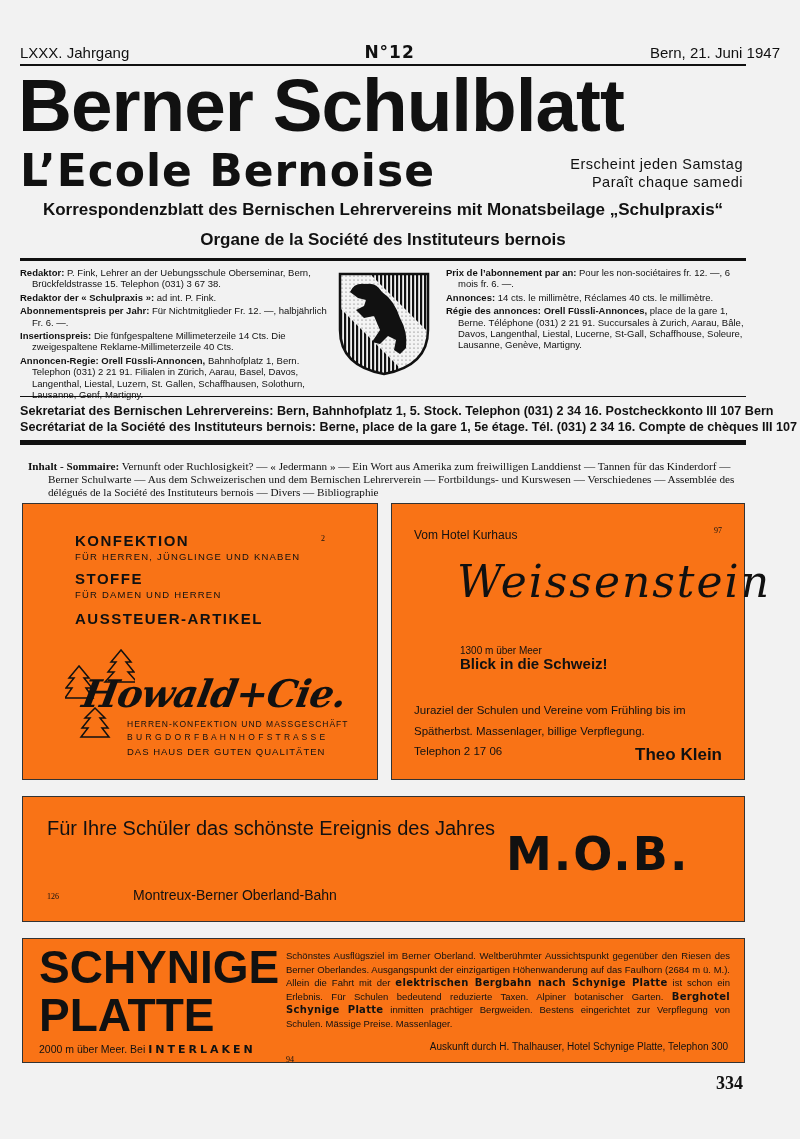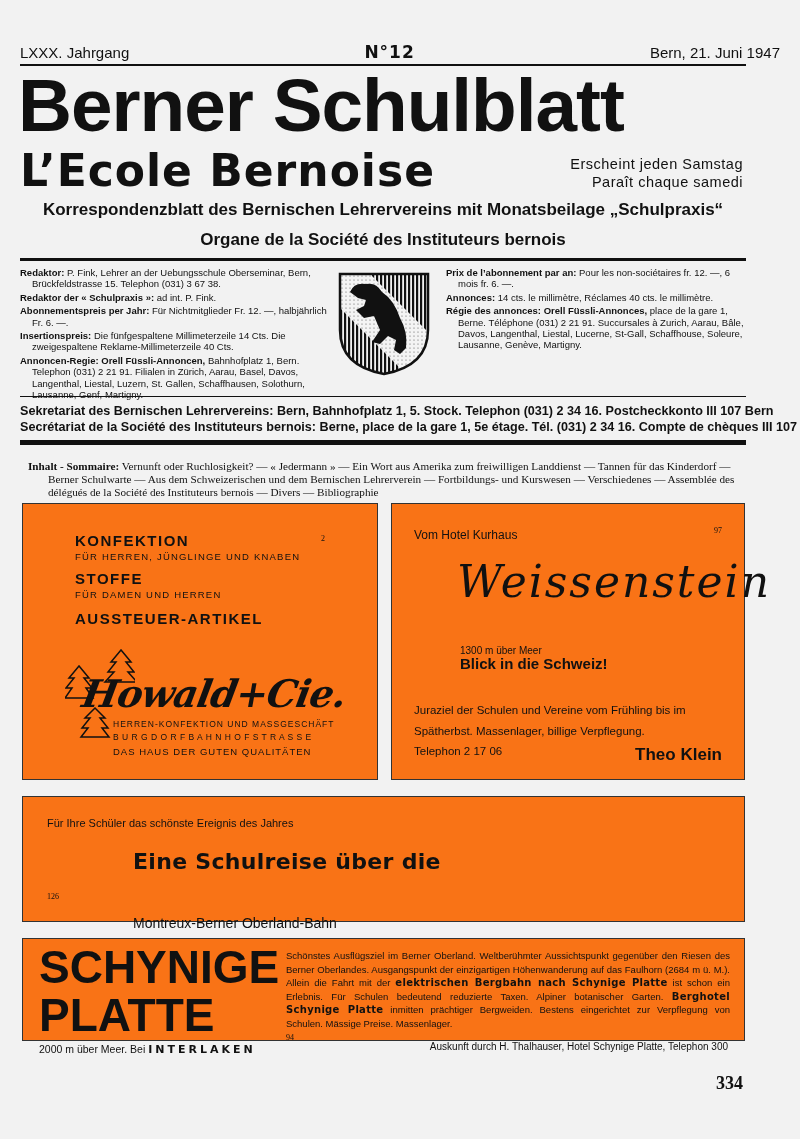--- a/index.html
+++ b/index.html
@@ -22,33 +22,33 @@
   .crest { top:270px; left:336px; width:96px; height:108px; }
   .rule3 { top:396px; left:20px; width:726px; height:1px; background:#111; }
   .sek { top:403px; left:20px; width:726px; font-size:12.6px; font-weight:bold; line-height:16px; white-space:nowrap; }
   .rule4 { top:440px; left:20px; width:726px; height:5px; background:#111; }
   .inhalt { top:452px; left:20px; width:726px; font-family:"Liberation Serif", serif; font-size:11.2px; line-height:13px; }
   .inhalt p { margin:8px; padding-left:20px; text-indent:-20px; }
   .box { border:1.5px solid #333; background:#f97316; box-sizing:border-box; }
   .ad1 { top:503px; left:22px; width:356px; height:277px; }
   .ad2 { top:503px; left:391px; width:354px; height:277px; }
   .ad3 { top:796px; left:22px; width:723px; height:126px; }
-  .ad4 { top:938px; left:22px; width:723px; height:103px; }
+  .ad4 { top:938px; left:22px; width:723px; height:125px; }
   .ad1 .h { font-size:15px; font-weight:bold; letter-spacing:1.5px; position:absolute; left:52px; }
   .ad1 .s { font-size:9.5px; letter-spacing:1.2px; position:absolute; left:52px; }
   .small-num { font-size:8px; font-family:"Liberation Serif", serif; position:absolute; }
   .howald { position:absolute; left:60px; top:167px; font-family:"DejaVu Serif", serif; font-style:italic; font-weight:bold; font-size:38px; letter-spacing:-1px; transform:skewX(-10deg); }
   .trees { position:absolute; }
-  .ad1 .tag { position:absolute; left:90px; font-size:8.5px; letter-spacing:1px; }
+  .ad1 .tag { position:absolute; left:104px; font-size:8.5px; letter-spacing:1px; }
   .ad2 .t { position:absolute; font-size:12px; }
   .weiss { position:absolute; left:65px; top:52px; font-family:"DejaVu Serif", serif; font-style:italic; font-size:44px; letter-spacing:2px; }
-  .ad3 .lead { position:absolute; left:24px; top:20px; font-size:11px; }
+  .ad3 .lead { position:absolute; left:24px; top:20px; font-size:20px; }
   .ad3 .big { position:absolute; left:110px; top:52px; font-size:22px; font-weight:bold; font-family:"DejaVu Sans", sans-serif; letter-spacing:0.3px; }
   .ad3 .mob { position:absolute; left:483px; top:30px; font-size:46px; font-weight:bold; font-family:"DejaVu Sans", sans-serif; letter-spacing:2px; }
-  .ad3 .sub { position:absolute; left:110px; top:90px; font-size:14px;margin-top:28px; }
+  .ad3 .sub { position:absolute; left:110px; top:90px; font-size:14px; }
   .ad4 .schy { position:absolute; left:16px; top:4px; font-size:46px; line-height:48px; font-weight:bold; letter-spacing:0px; }
   .ad4 .alt { position:absolute; left:16px; top:104px; font-size:10.5px; white-space:nowrap; }
   .ad4 .alt b { font-family:"DejaVu Sans", sans-serif; letter-spacing:3px; font-size:11px; }
   .ad4 .body { position:absolute; left:263px; top:10px; width:444px; font-size:9.5px; line-height:13.5px; text-align:justify; }
   .ad4 .body b { font-family:"DejaVu Sans", sans-serif; letter-spacing:0.3px; font-size:10px; }
   .ad4 .aus { position:absolute; right:16px; top:102px; font-size:10px; }
   .pagenum { top:1073px; left:716px; font-family:"Liberation Serif", serif; font-weight:bold; font-size:18px; }
 </style>
 </head>
 <body>
@@ -142,31 +142,31 @@
   <div class="t" style="left:68px; top:113px; font-size:10px;margin-top:28px;">1300 m über Meer</div>
   <div class="t" style="left:68px; top:151px; font-size:15px; font-weight:bold;">Blick in die Schweiz!</div>
   <div class="t" style="left:22px; top:200px; font-size:11.5px;">Juraziel der Schulen und Vereine vom Frühling bis im</div>
   <div class="t" style="left:22px; top:221px; font-size:11.5px;">Spätherbst. Massenlager, billige Verpflegung.</div>
   <div class="t" style="left:22px; top:241px; font-size:11.5px;">Telephon 2 17 06</div>
   <div class="t" style="right:22px; top:241px; font-size:17px; font-weight:bold;">Theo Klein</div>
 </div>
 
 <div class="abs box ad3">
   <div class="lead">Für Ihre Schüler das schönste Ereignis des Jahres</div>
-  <div class="big">Eine Schulreise über die</div>
+  <div class="mob">M.O.B.</div>
   <div class="sub">Montreux-Berner Oberland-Bahn</div>
   <span class="small-num" style="left:24px; top:95px;">126</span>
 </div>
 
 <div class="abs box ad4">
   <div class="schy">
     <div>SCHYNIGE</div>
     <div>PLATTE</div>
   </div>
   <div class="alt"><span>2000 m über Meer. Bei </span><b>INTERLAKEN</b></div>
   <div class="body">
     <span>Schönstes Ausflügsziel im Berner Oberland. Weltberühmter Aussichtspunkt gegenüber den Riesen des Berner Oberlandes. Ausgangspunkt der einzigartigen Höhenwanderung auf das Faulhorn (2684 m ü. M.). Allein die Fahrt mit der </span><b>elektrischen Bergbahn nach Schynige Platte</b><span> ist schon ein Erlebnis. Für Schulen bedeutend reduzierte Taxen. Alpiner botanischer Garten. </span><b>Berghotel Schynige Platte</b><span> inmitten prächtiger Bergweiden. Bestens eingerichtet zur Verpflegung von Schulen. Mässige Preise. Massenlager.</span>
   </div>
-  <span class="small-num" style="left:263px; top:94px;">94</span>
+  <span class="small-num" style="left:263px; top:116px;">94</span>
   <div class="aus">Auskunft durch H. Thalhauser, Hotel Schynige Platte, Telephon 300</div>
 </div>
 
 <div class="abs pagenum">334</div>
 
 </body></html>

